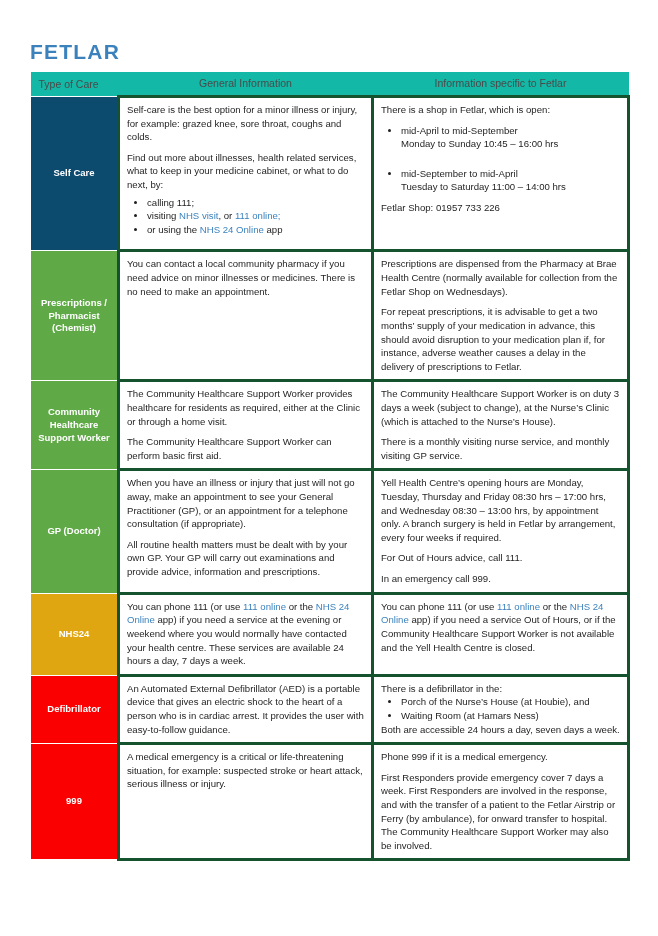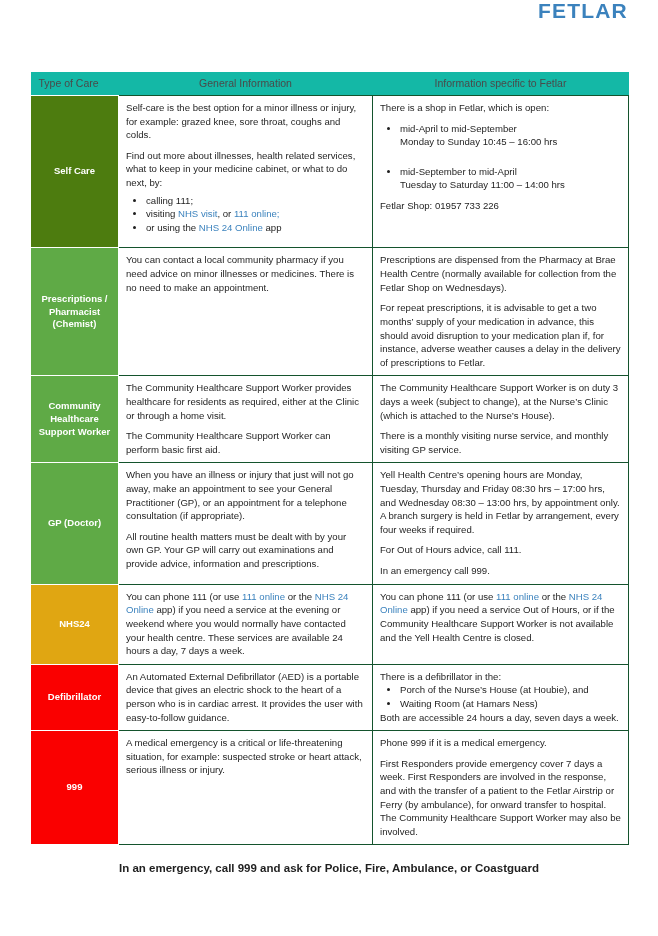--- a/index.html
+++ b/index.html
@@ -23,21 +23,20 @@
   }
 
   
   .masthead {
     height: 72px;
     display: flex;
     align-items: flex-end;
     justify-content: space-between;
     padding-bottom: 10px;
     box-sizing: border-box;
-    flex-direction: column;
   }
   .brand {
     font-size: 21px;
     font-weight: bold;
     letter-spacing: 1.2px;
     color: #3b82bd;
     line-height: 1;
   }
   .tagline {
     font-size: 10.5px;
@@ -64,21 +63,21 @@
     color: #4a4a4a;
     padding: 5px 6px 6px 6px;
     text-align: center;
     border: none;
     background: #14b8a6;
   }
   .care-table thead th.h1 { text-align: left; padding-left: 8px; }
 
   .care-table td {
     vertical-align: top;
-    border: 1px solid #14532d;
+    border: 3px solid #14532d;
     padding: 0;
   }
 
   td.cat {
     text-align: center;
     vertical-align: middle;
     color: #ffffff;
     font-weight: bold;
     font-size: 9.5px;
     line-height: 1.35;
@@ -138,21 +137,21 @@
     <thead>
       <tr>
         <th class="h1">Type of Care</th>
         <th>General Information</th>
         <th>Information specific to Fetlar</th>
       </tr>
     </thead>
     <tbody>
 
       <tr>
-        <td class="cat" style="background:#4d7c0f">
+        <td class="cat" style="background:#0c4a6e">
           <span>Self Care</span>
         </td>
         <td class="body">
           <p>Self-care is the best option for a minor illness or injury, for example:  grazed knee, sore throat, coughs and colds.</p>
           <p>Find out more about illnesses, health related services, what to keep in your medicine cabinet, or what to do next, by:</p>
           <ul class="tight">
             <li><span>calling 111;</span></li>
             <li><span>visiting </span><span class="lnk">NHS visit</span><span>, or </span><span class="lnk">111 online;</span></li>
             <li><span>or using the </span><span class="lnk">NHS 24 Online</span><span> app</span></li>
           </ul>
@@ -247,15 +246,14 @@
         </td>
         <td class="body">
           <p>Phone 999 if it is a medical emergency.</p>
           <p>First Responders provide emergency cover 7 days a week.  First Responders are involved in the response, and with the transfer of a patient to the Fetlar Airstrip or Ferry (by ambulance), for onward transfer to hospital.  The Community Healthcare Support Worker may also be involved.</p>
         </td>
       </tr>
 
     </tbody>
   </table>
 
-  <div class="emergency-bar">In an emergency, call 999 and ask for Police, Fire, Ambulance, or Coastguard</div>
 
 </div>
 
 </body></html>

